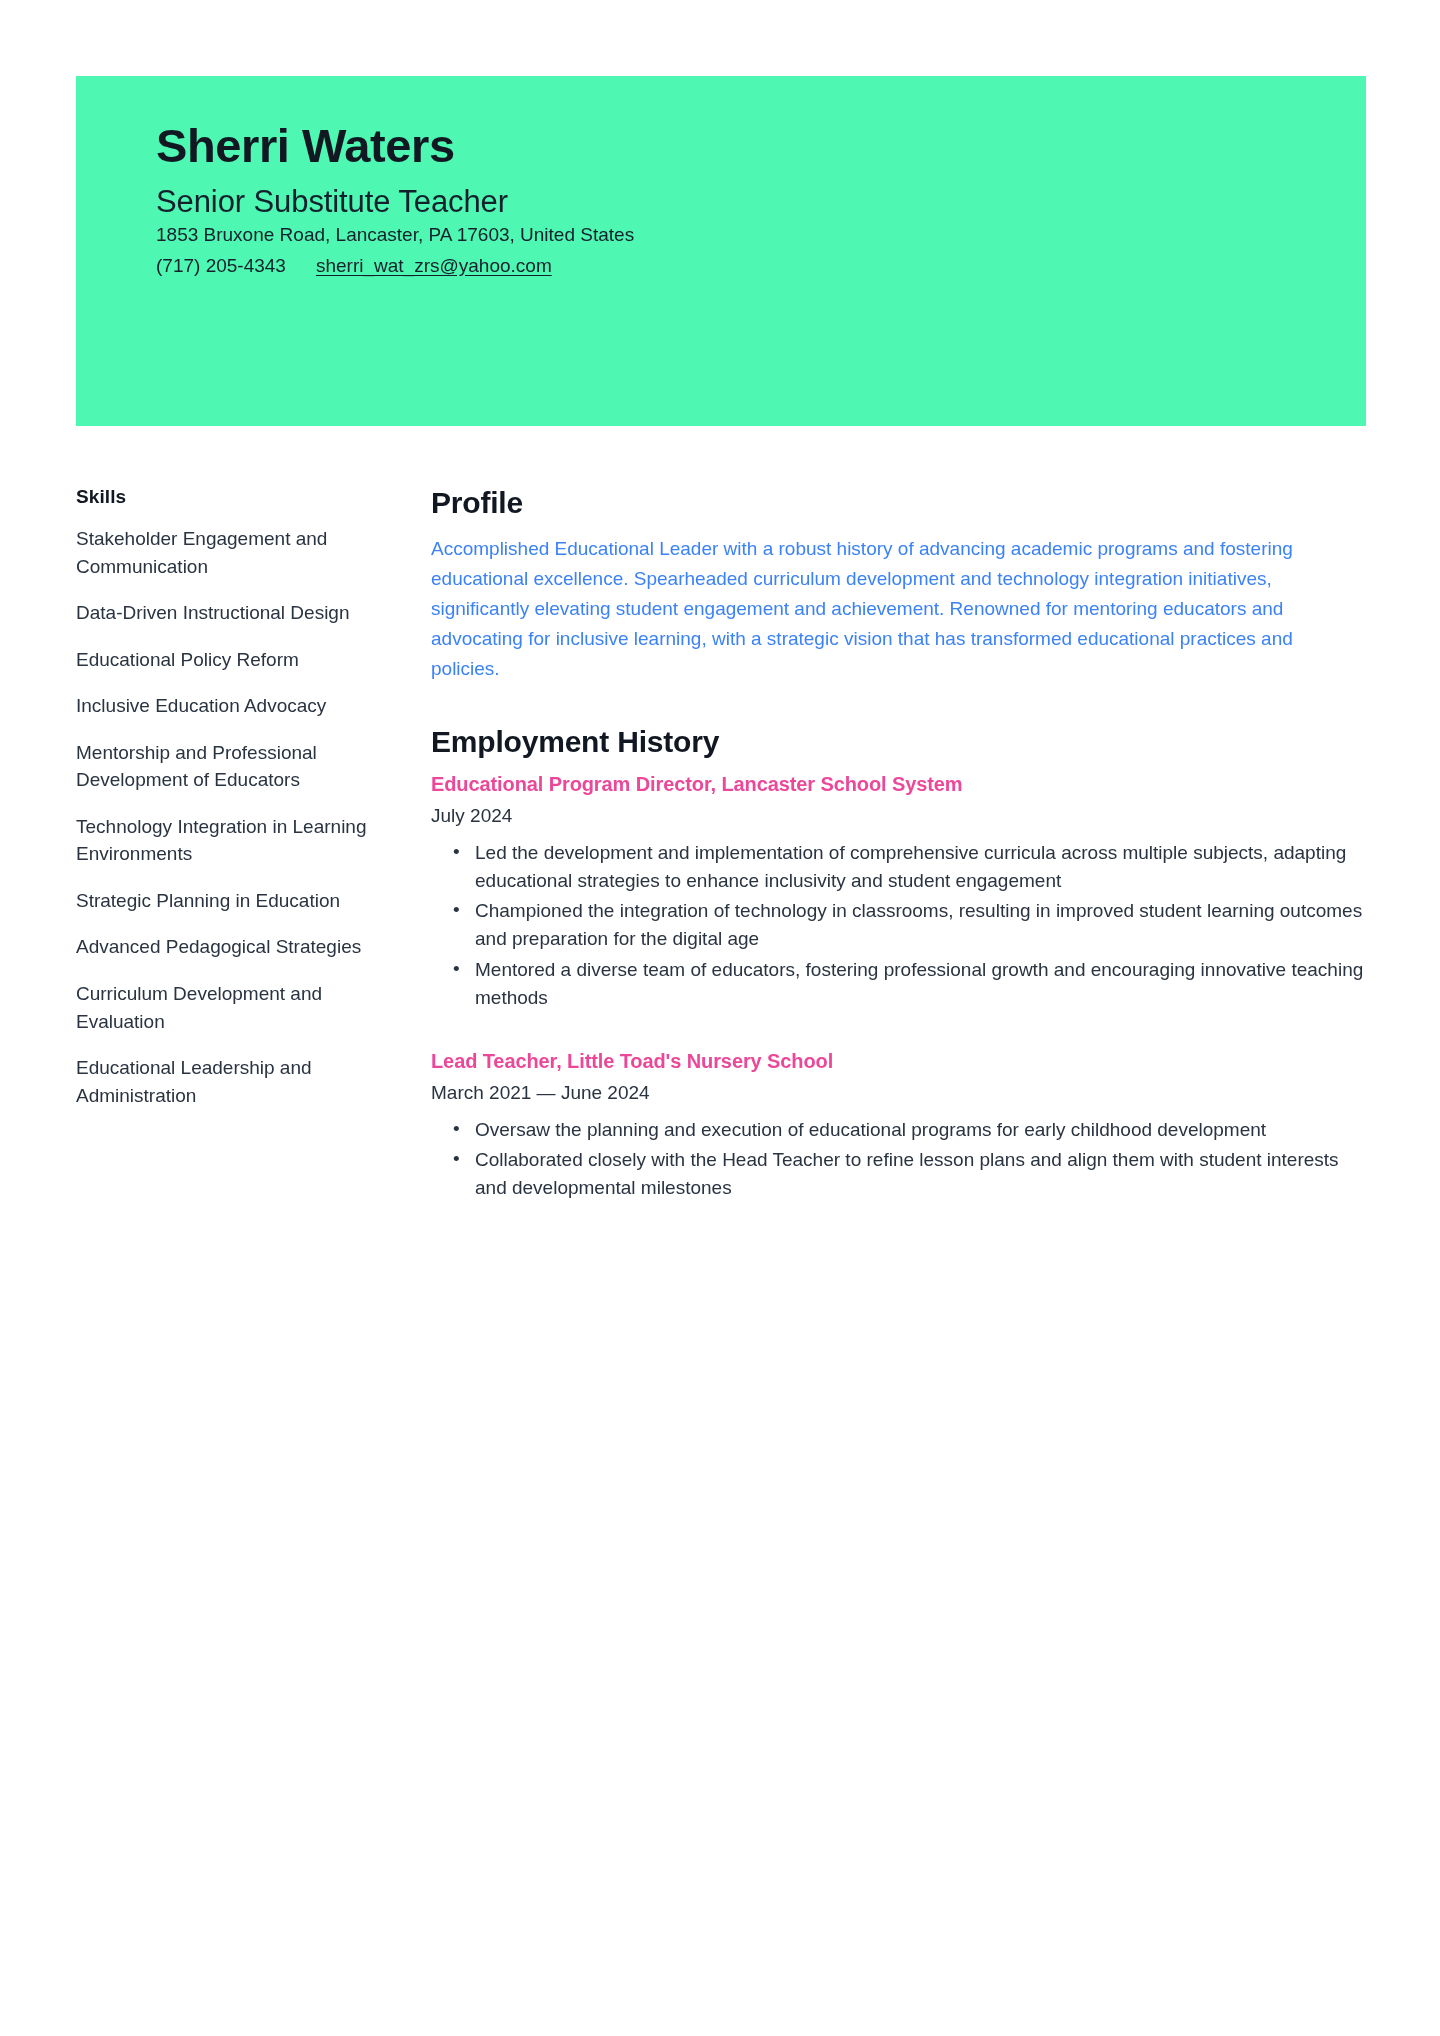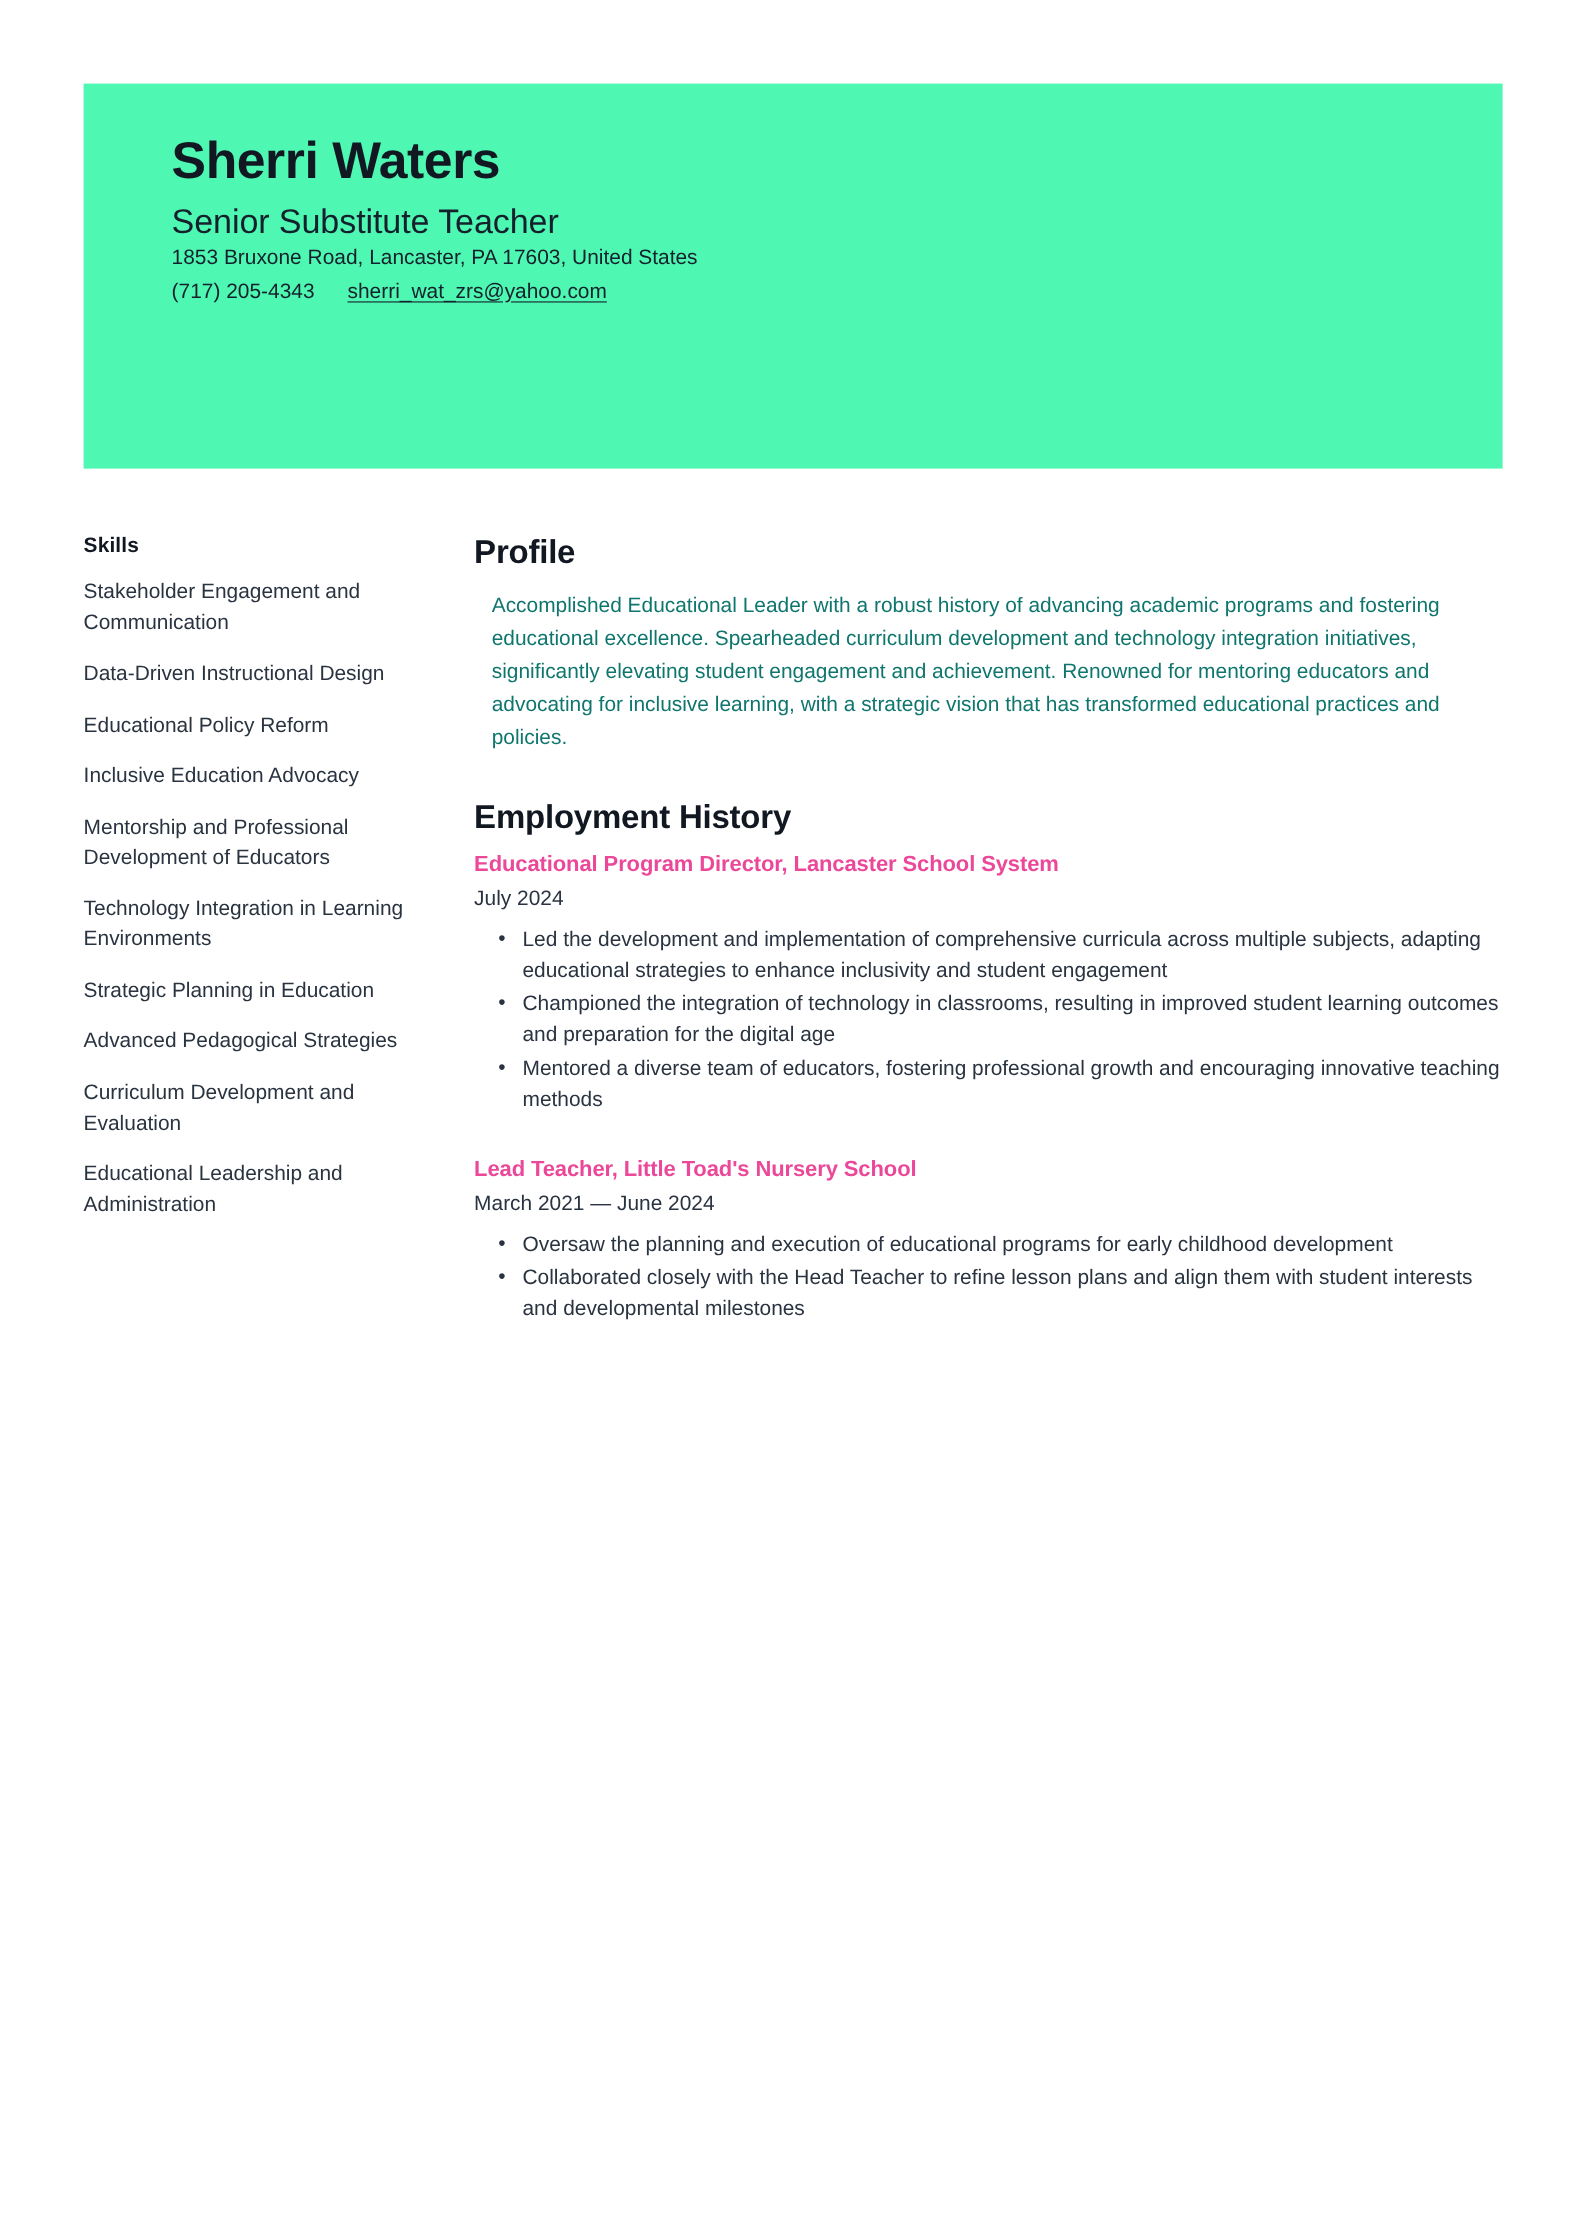--- a/index.html
+++ b/index.html
@@ -112,22 +112,22 @@
     color: #111822;
     margin: 0 0 14px 0;
     letter-spacing: -0.2px;
   }
   .section + .section {
     margin-top: 41px;
   }
   .profile-text {
     font-size: 19px;
     line-height: 1.58;
-    color: #0f766e;
-    margin: 16px;
+    color: #3b82f6;
+    margin: 0;
   }
 
   .job {
     margin-top: 0;
   }
   .job + .job {
     margin-top: 38px;
   }
   .job-role {
     font-size: 20px;

